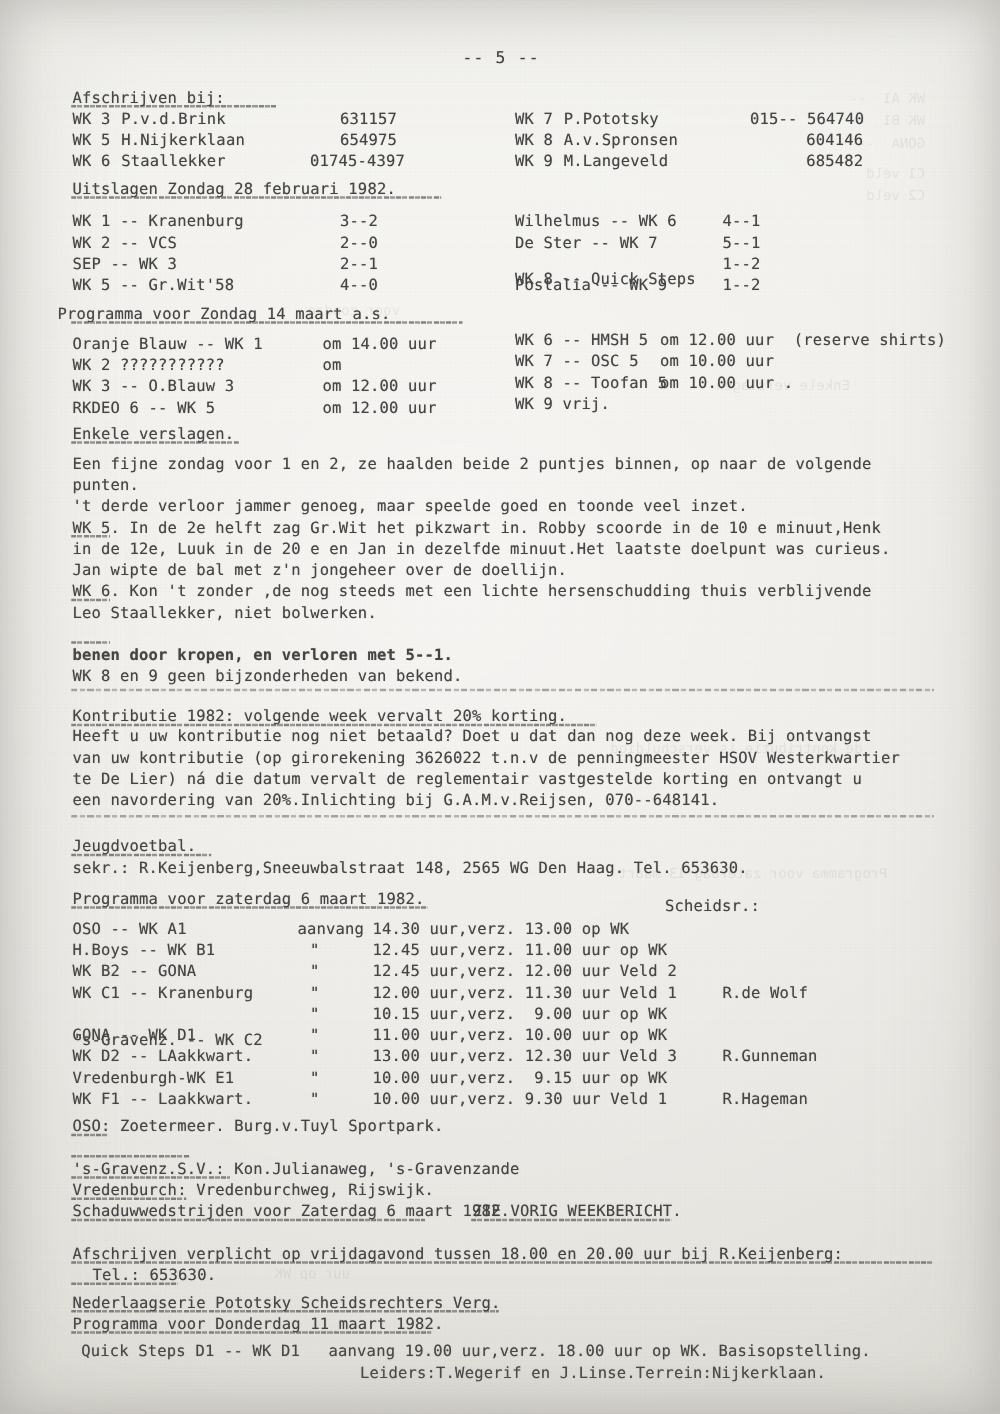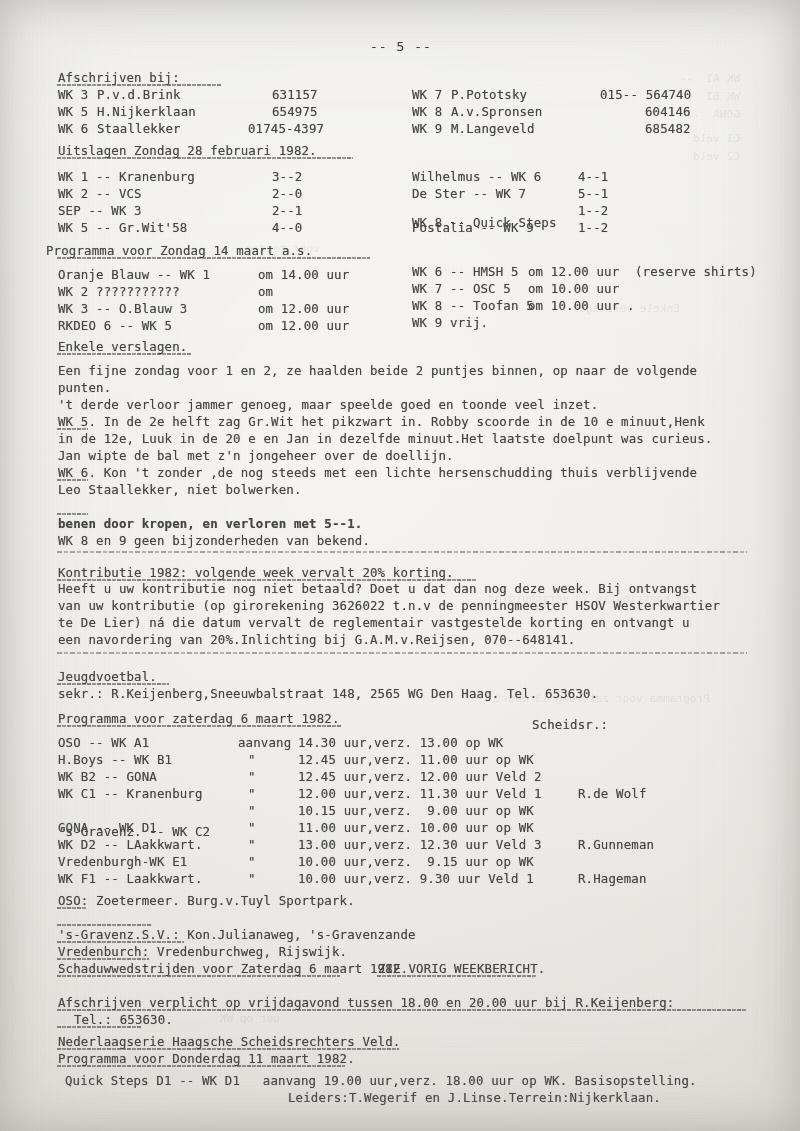--- a/index.html
+++ b/index.html
@@ -283,21 +283,21 @@
     <div class="ln" style="left:58px; top:962px;">Schaduwwedstrijden voor Zaterdag 6 maart 1982.</div>
     <div class="uline" style="left:57px; top:975px; width:283px;"></div>
     <div class="ln" style="left:378px; top:962px;">ZIE VORIG WEEKBERICHT.</div>
     <div class="uline" style="left:377px; top:975px; width:160px;"></div>
 
     <div class="ln" style="left:58px; top:996px;">Afschrijven verplicht op vrijdagavond tussen 18.00 en 20.00 uur bij R.Keijenberg:</div>
     <div class="uline" style="left:57px; top:1009px; width:690px;"></div>
     <div class="ln" style="left:58px; top:1013px;margin-left:16px;">Tel.: 653630.</div>
     <div class="uline" style="left:57px; top:1026px; width:85px;"></div>
 
-    <div class="ln" style="left:58px; top:1035px;">Nederlaagserie Haagsche Scheidsrechters Veld.</div>
+    <div class="ln" style="left:58px; top:1035px;">Nederlaagserie Pototsky Scheidsrechters Verg.</div>
     <div class="uline" style="left:57px; top:1048px; width:342px;"></div>
     <div class="ln" style="left:58px; top:1052px;">Programma voor Donderdag 11 maart 1982.</div>
     <div class="uline" style="left:57px; top:1065px; width:288px;"></div>
 
     <div class="ln" style="left:65px; top:1074px;">Quick Steps D1 -- WK D1   aanvang 19.00 uur,verz. 18.00 uur op WK. Basisopstelling.</div>
     <div class="ln" style="left:288px; top:1091px;">Leiders:T.Wegerif en J.Linse.Terrein:Nijkerklaan.</div>
 
   </div>
 
   <div id="scan-noise"></div>

